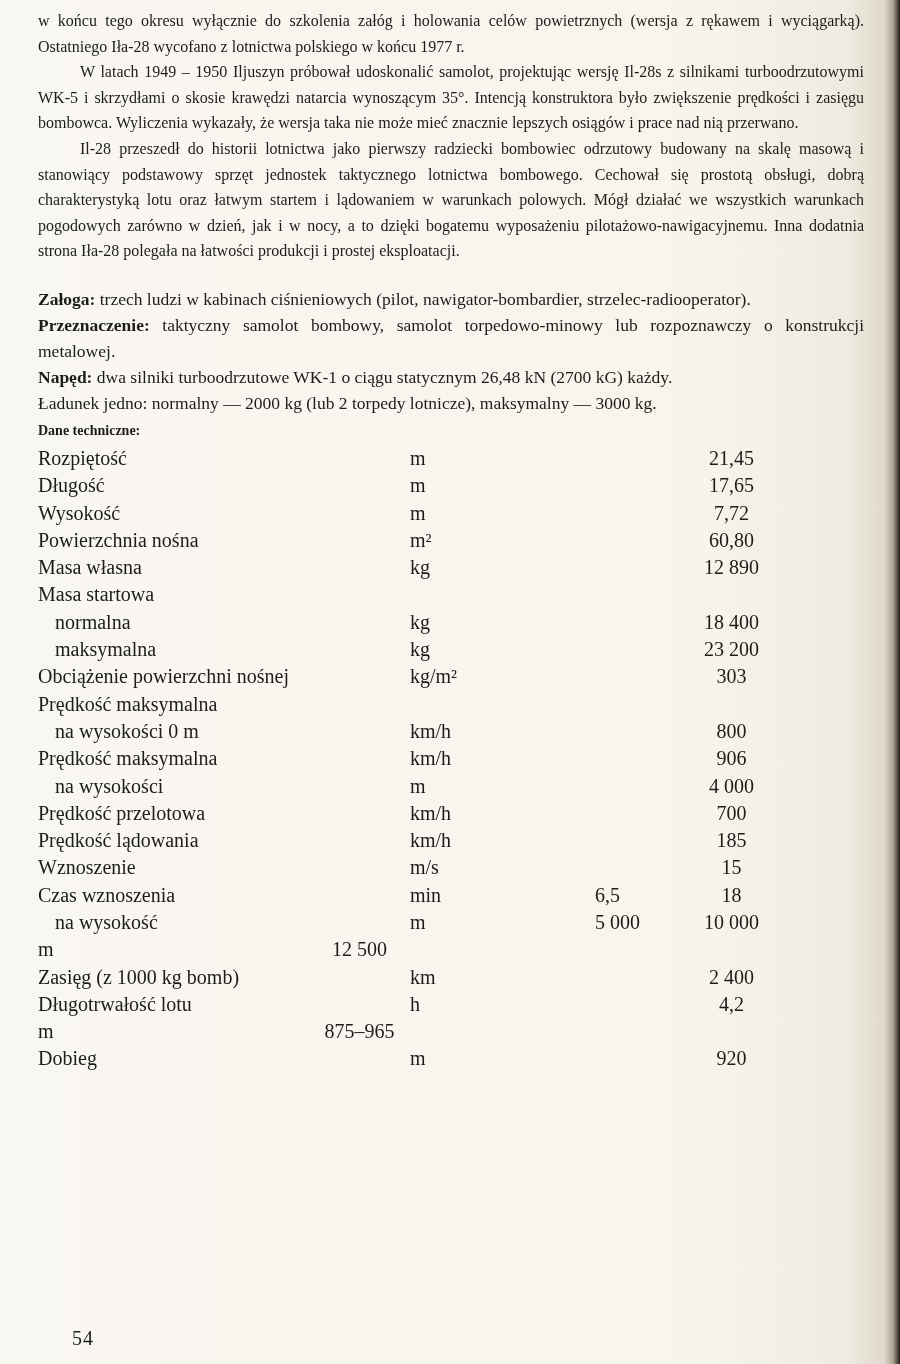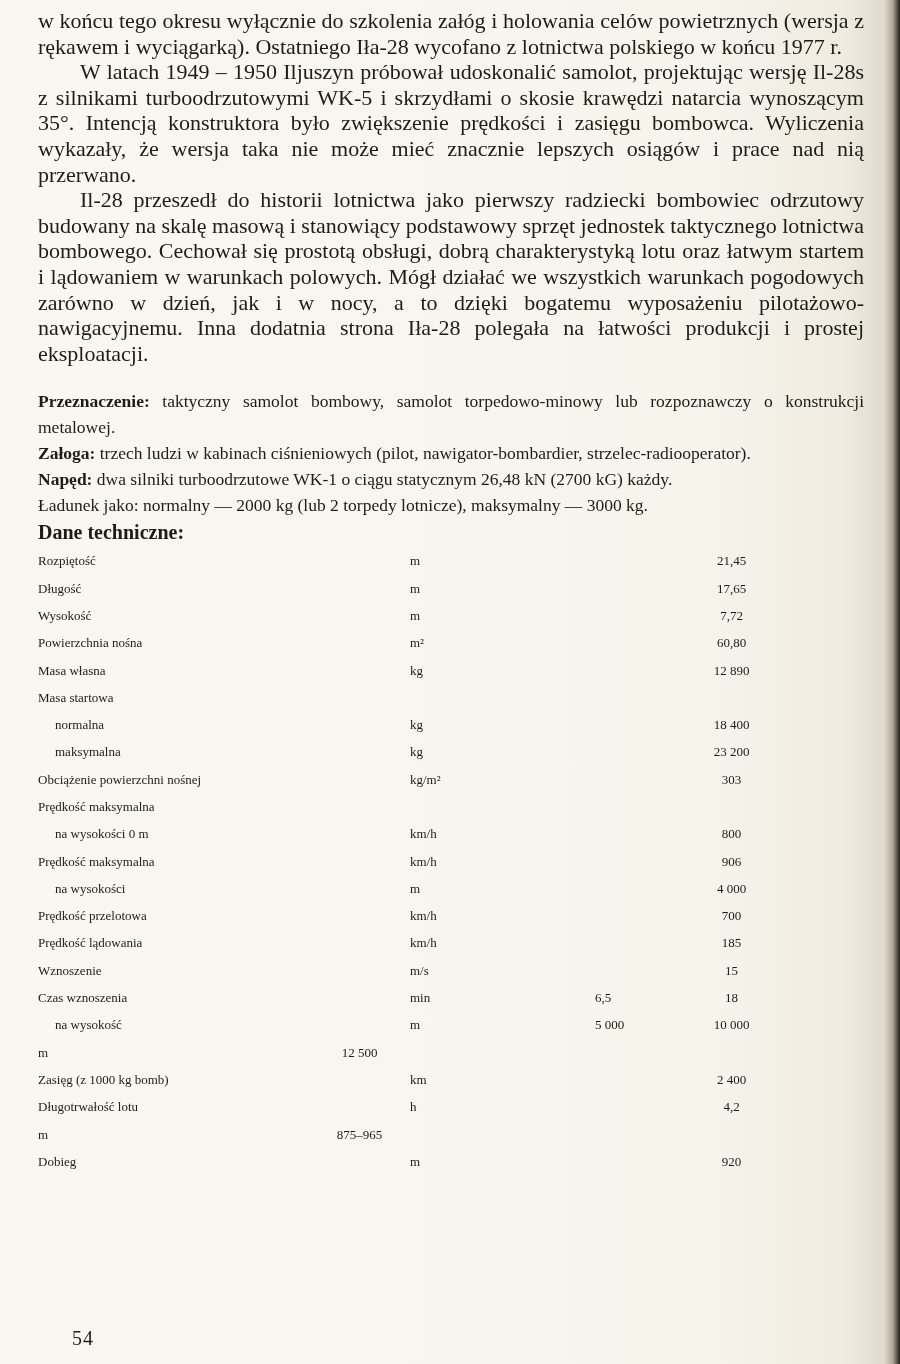--- a/index.html
+++ b/index.html
@@ -15,44 +15,44 @@
     overflow: hidden;
   }
   .content {
     position: absolute;
     left: 38px;
     top: 8px;
     width: 826px;
   }
   p.body {
     margin: 0;
-    font-size: 22px;
+    font-size: 16px;
     line-height: 25.6px;
     text-align: justify;
   }
   p.body.indent { text-indent: 42px; }
   .specs { margin-top: 22px; }
   p.spec {
     margin: 0;
     font-size: 17.5px;
     line-height: 26px;
     text-align: justify;
   }
   .spec-label { font-weight: bold; }
   .spec-label.plain { font-weight: normal; }
   .tech-heading {
     font-weight: bold;
-    font-size: 20px;
+    font-size: 14px;
     line-height: 27px;
     margin-top: 1px;
   }
   .tech-table { margin-top: 1px; }
   .trow {
     display: flex;
-    font-size: 13px;
+    font-size: 20px;
     line-height: 27.3px;
   }
   .trow .name  { width: 372px; }
   .trow.sub .name { padding-left: 17px; }
   .trow .unit  { width: 185px; }
   .trow .v1    { width: 78px;  text-align: left; }
   .trow .v2    { width: 117px; text-align: center; }
   .pagenum {
     position: absolute;
     left: 72px;
@@ -76,24 +76,24 @@
 <body>
 
 <div class="page">
   <div class="content">
     <div>
         <p class="body">w końcu tego okresu wyłącznie do szkolenia załóg i holowania celów powietrznych (wersja z rękawem i wyciągarką). Ostatniego Iła-28 wycofano z lotnictwa polskiego w końcu 1977 r.</p>
         <p class="body indent">W latach 1949 – 1950 Iljuszyn próbował udoskonalić samolot, projektując wersję Il-28s z silnikami turboodrzutowymi WK-5 i skrzydłami o skosie krawędzi natarcia wynoszącym 35°. Intencją konstruktora było zwiększenie prędkości i zasięgu bombowca. Wyliczenia wykazały, że wersja taka nie może mieć znacznie lepszych osiągów i prace nad nią przerwano.</p>
         <p class="body indent">Il-28 przeszedł do historii lotnictwa jako pierwszy radziecki bombowiec odrzutowy budowany na skalę masową i stanowiący podstawowy sprzęt jednostek taktycznego lotnictwa bombowego. Cechował się prostotą obsługi, dobrą charakterystyką lotu oraz łatwym startem i lądowaniem w warunkach polowych. Mógł działać we wszystkich warunkach pogodowych zarówno w dzień, jak i w nocy, a to dzięki bogatemu wyposażeniu pilotażowo-nawigacyjnemu. Inna dodatnia strona Iła-28 polegała na łatwości produkcji i prostej eksploatacji.</p>
       </div>
     <div class="specs">
+        <p class="spec"><span class="spec-label">Załoga: </span><span class="spec-text">trzech ludzi w kabinach ciśnieniowych (pilot, nawigator-bombardier, strzelec-radiooperator).</span></p>
         <p class="spec"><span class="spec-label">Przeznaczenie: </span><span class="spec-text">taktyczny samolot bombowy, samolot torpedowo-minowy lub rozpoznawczy o konstrukcji metalowej.</span></p>
-        <p class="spec"><span class="spec-label">Załoga: </span><span class="spec-text">trzech ludzi w kabinach ciśnieniowych (pilot, nawigator-bombardier, strzelec-radiooperator).</span></p>
         <p class="spec"><span class="spec-label">Napęd: </span><span class="spec-text">dwa silniki turboodrzutowe WK-1 o ciągu statycznym 26,48 kN (2700 kG) każdy.</span></p>
-        <p class="spec"><span class="spec-label plain">Ładunek jako: </span><span class="spec-text">normalny — 2000 kg (lub 2 torpedy lotnicze), maksymalny — 3000 kg.</span></p>
+        <p class="spec"><span class="spec-label plain">Ładunek jedno: </span><span class="spec-text">normalny — 2000 kg (lub 2 torpedy lotnicze), maksymalny — 3000 kg.</span></p>
       </div>
     <div class="tech-heading">Dane techniczne:</div>
     <div class="tech-table">
         <div class="trow">
     <span class="name">Rozpiętość</span>
     <span class="unit">m</span>
     <span class="v1"></span>
     <span class="v2">21,45</span>
   </div>
         <div class="trow">

